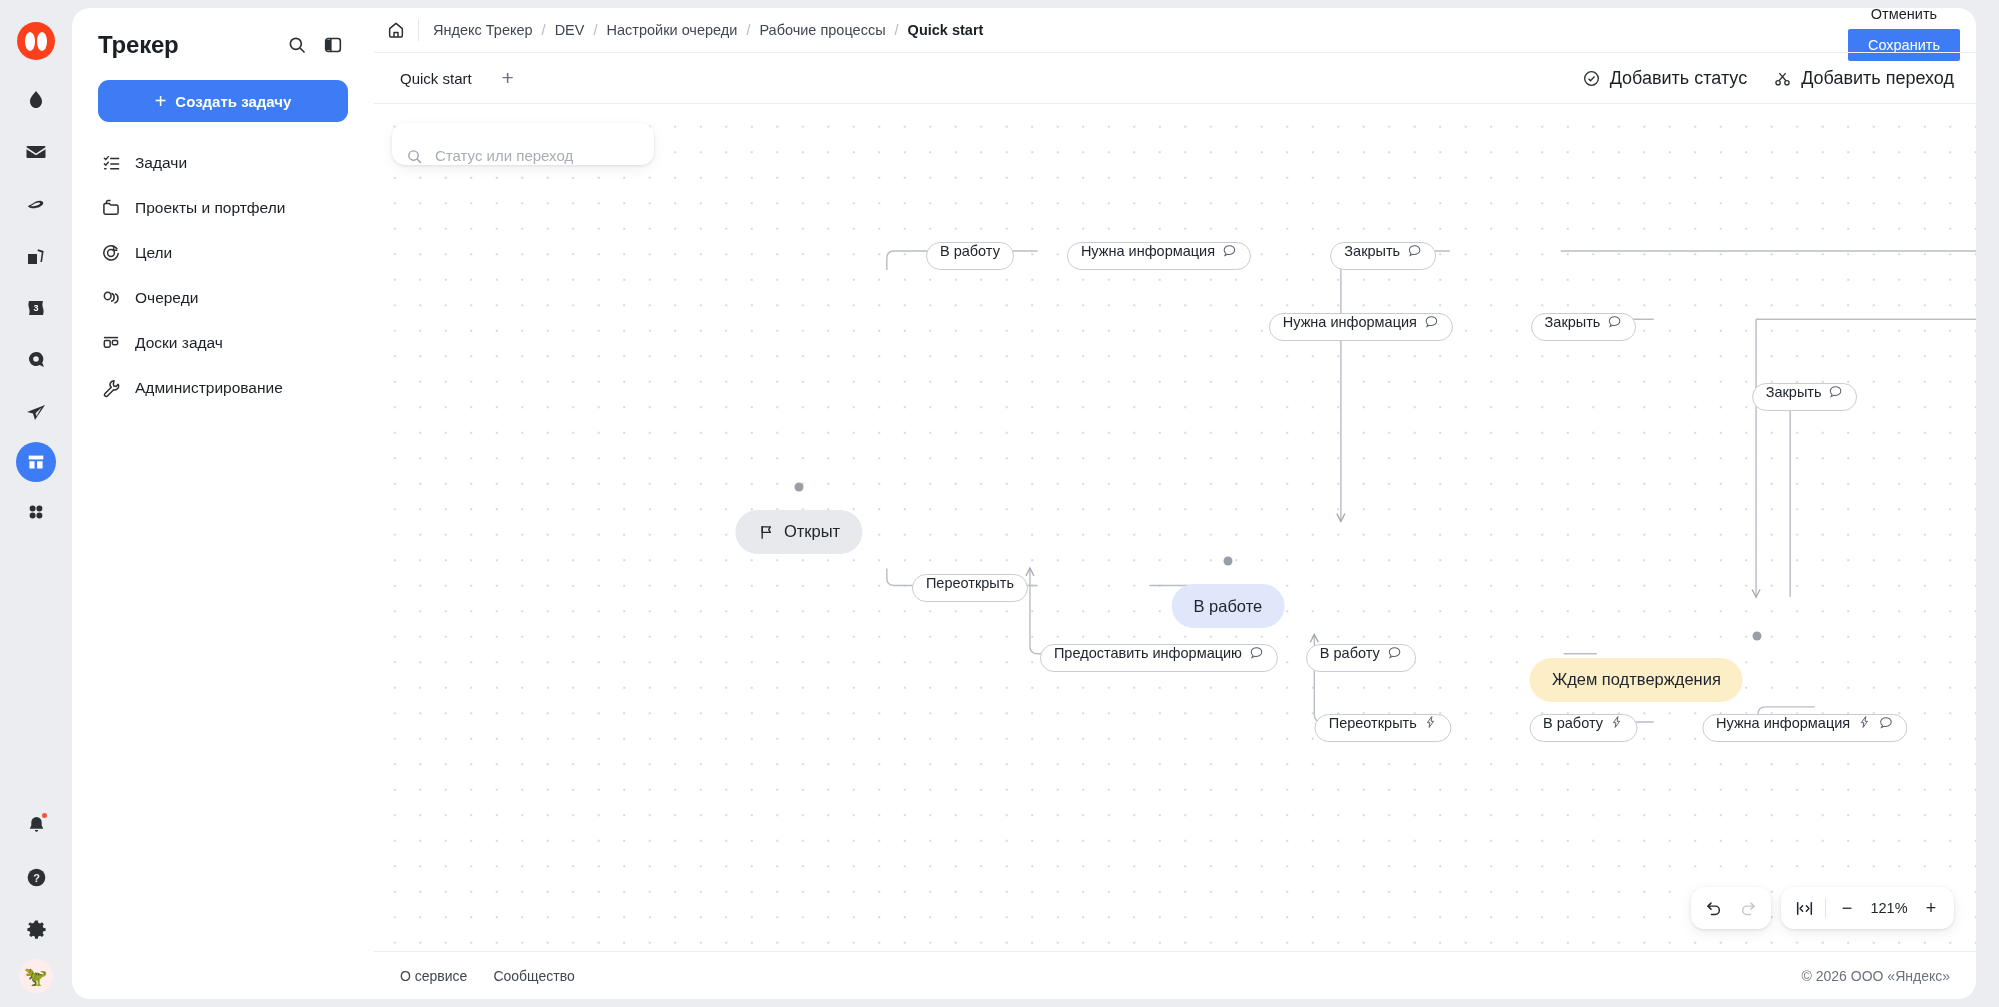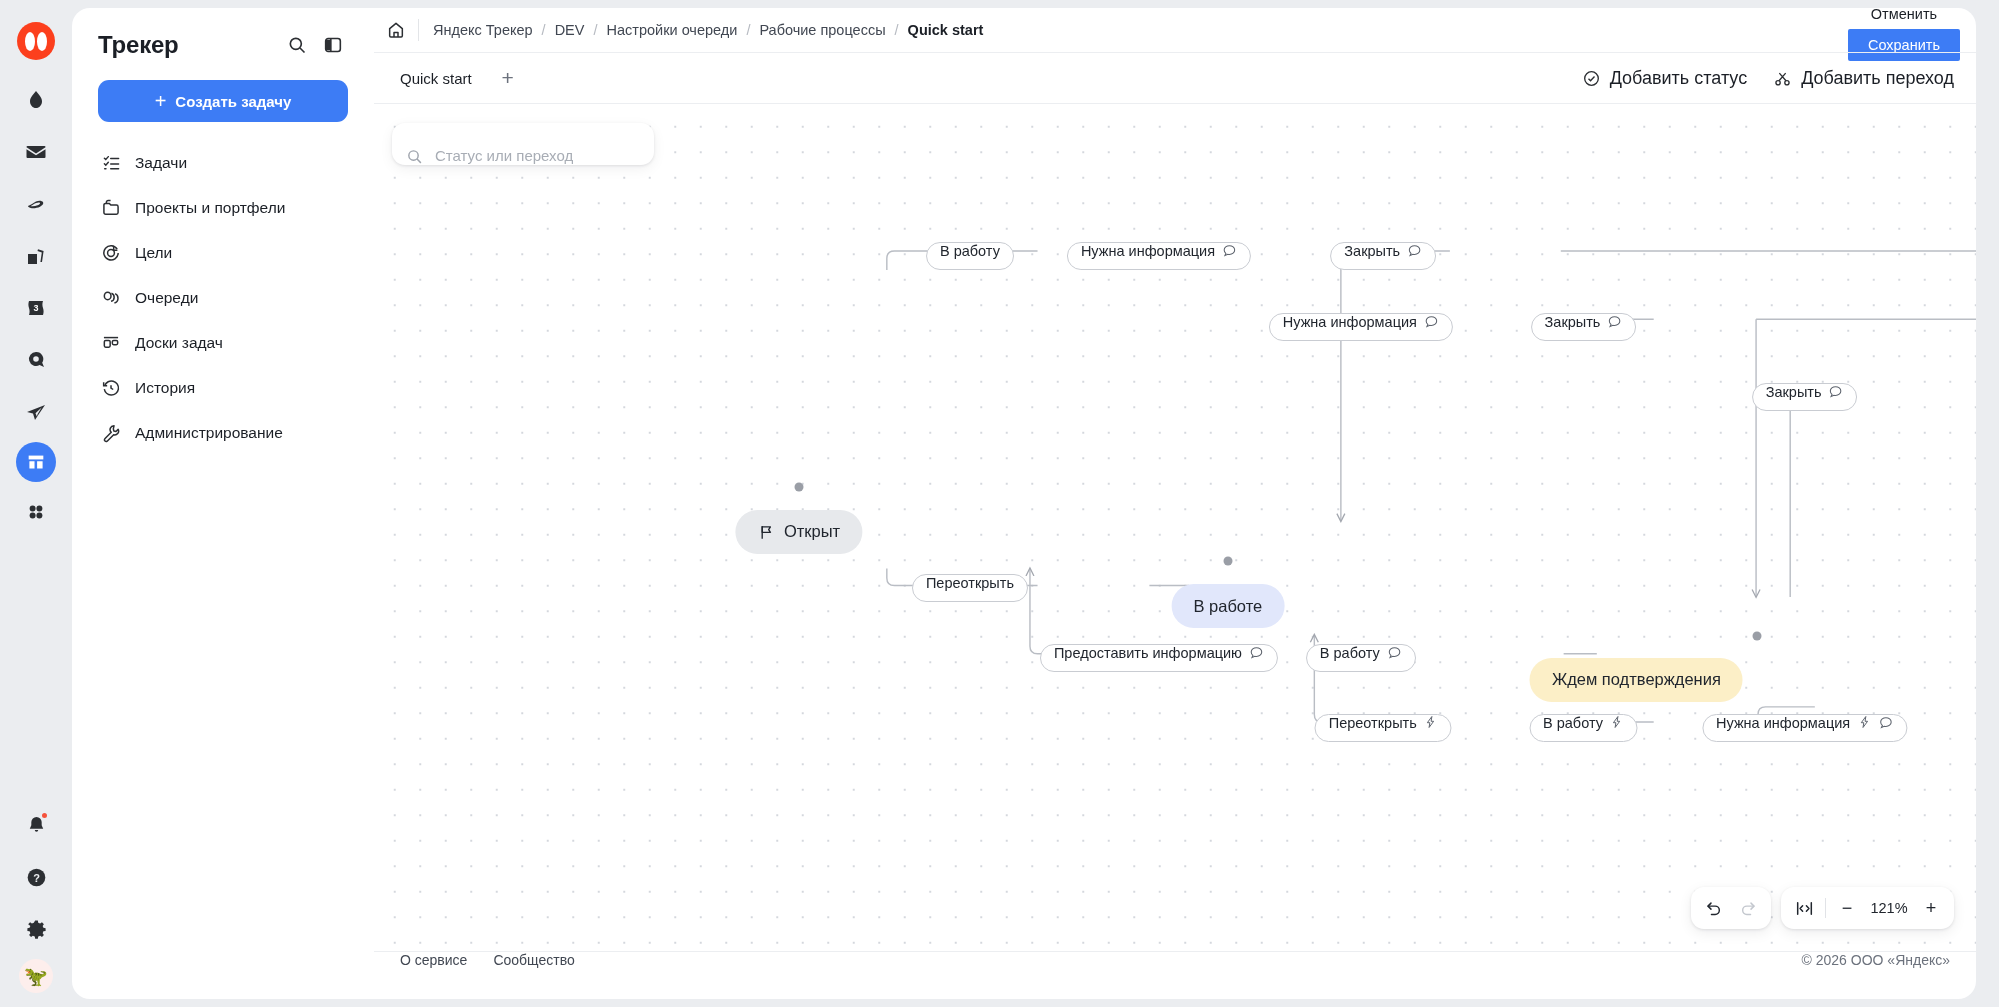--- a/index.html
+++ b/index.html
@@ -230,21 +230,21 @@
     color: #21262e; cursor: pointer; font-size: 18px;
   }
   .zbtn.disabled { color: #c3c7ce; cursor: default; }
   .zlevel { font-size: 14.5px; color: #21262e; min-width: 50px; text-align: center; cursor: pointer; }
   .zsep { width: 1px; height: 20px; background: #e1e3e7; margin: 0 4px; }
 
   
   .footer {
     height: 48px; flex: 0 0 48px;
     border-top: 1px solid #eceef1;
-    display: flex; padding: 0 26px;
+    display: flex; align-items: center; padding: 0 26px;
     font-size: 14px; color: #414752;
   }
   .footer-links { display: flex; gap: 26px; flex: 1; }
   .footer-links span { cursor: pointer; }
   .copyright { color: #6c727d; }
 </style>
 </head>
 <body>
 
 <div id="app">
@@ -416,30 +416,20 @@
           <svg width="20" height="20" viewBox="0 0 24 24" fill="none" stroke="currentColor" stroke-width="1.8">
               <path d="M3.5 5.5h17"></path>
               <rect x="4" y="9" width="7" height="8" rx="1.6"></rect>
               <rect x="13.6" y="9" width="6.4" height="5" rx="1.6"></rect>
             </svg>
         </span>
         <span>Доски задач</span>
       </div>
 
 
-      <div class="sb-item">
-        <span class="sb-ico">
-          <svg width="20" height="20" viewBox="0 0 24 24" fill="none" stroke="currentColor" stroke-width="1.8">
-              <path d="M4.5 9A8.5 8.5 0 1 1 12 20.5A8.5 8.5 0 0 1 4 13.4"></path>
-              <path d="M3.2 5v4.2h4.2"></path>
-              <path d="M12 8.6V12l2.6 1.8"></path>
-            </svg>
-        </span>
-        <span>История</span>
-      </div>
 
       <div class="sb-item">
         <span class="sb-ico">
           <svg width="20" height="20" viewBox="0 0 24 24" fill="none" stroke="currentColor" stroke-width="1.8" stroke-linejoin="round">
               <path d="M15.6 3.3a4.6 4.6 0 0 0-3.3 7.9L4.6 19a2 2 0 0 0 2.8 2.8l7.8-7.7a4.6 4.6 0 0 0 5.4-6.5l-2.6 2.6-2.6-.6-.6-2.6z"></path>
             </svg>
         </span>
         <span>Администрирование</span>
       </div>
 

